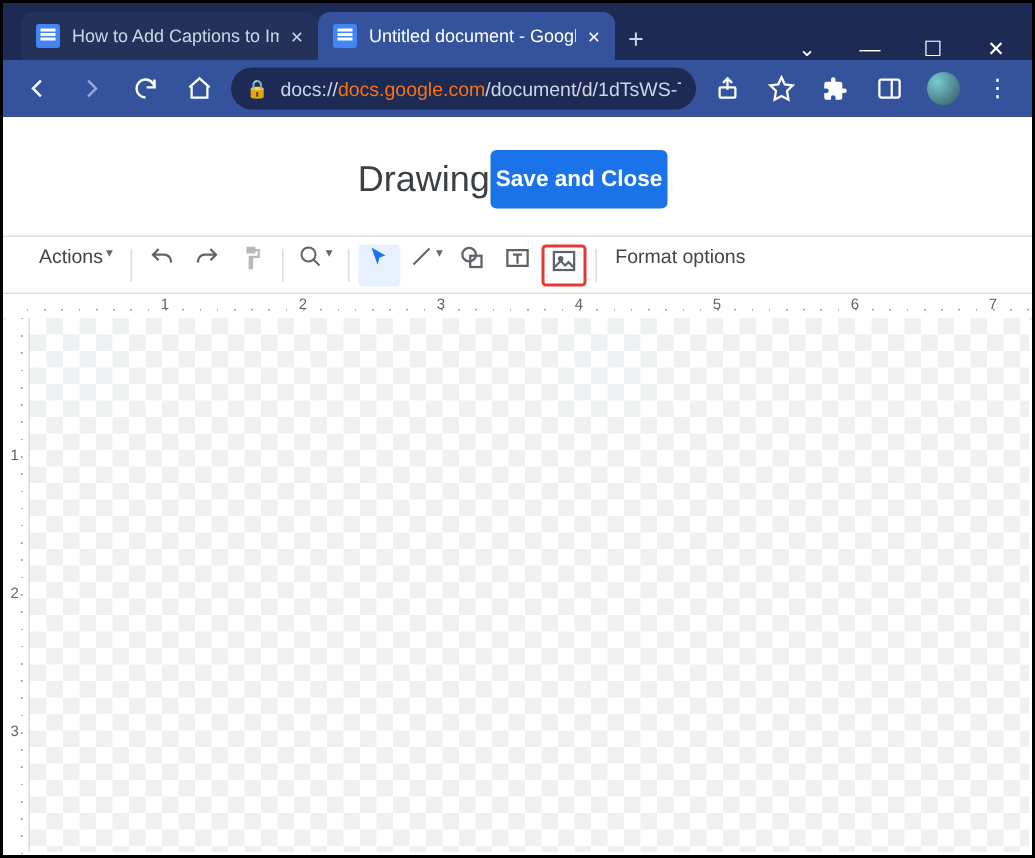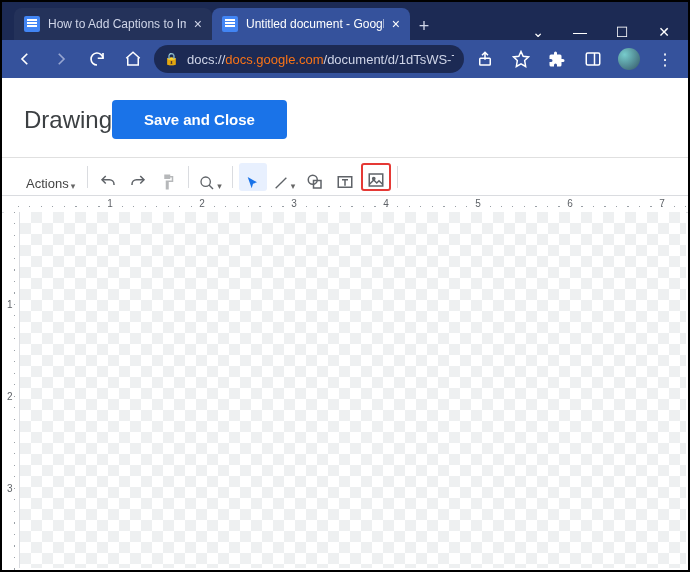--- a/index.html
+++ b/index.html
@@ -22,27 +22,27 @@
     .addrbar { height: 38px; background: #35529c; display:flex; align-items:center; padding: 0 8px; gap: 6px; color:#fff; }
     .ic-btn { width: 30px; height: 30px; display:flex; align-items:center; justify-content:center; color:#fff; border-radius: 50%; }
     .ic-btn.dim { color: #97a6d1; }
     .url { flex:1; height: 28px; background: #1c2a54; border-radius: 14px; display:flex; align-items:center; padding: 0 10px; font-size: 13px; color:#cfd5e8; overflow:hidden; }
     .url .lock { margin-right: 8px; font-size: 12px; }
     .url .urltext { white-space: nowrap; overflow:hidden; }
     .right-icons { display:flex; align-items:center; gap: 6px; }
     .avatar-circ { width:22px; height:22px; border-radius:50%; background: radial-gradient(circle at 30% 30%, #7cc, #356); }
     
     
-    .modal-head { display:flex; align-items:center; justify-content: flex-start; padding: 22px 28px 18px 22px; }
+    .modal-head { display:flex; align-items:center; justify-content: center; padding: 22px 28px 18px 22px; }
     .modal-head h1 { font-size: 24px; font-weight: 400; color: #3c4043; }
-    .save-close { background: #1a73e8; color:#fff; border:none; padding: 11px 32px; border-radius: 4px; font-size: 15px; font-weight: 600; }
+    .save-close { background: #1a73e8; color:#fff; border:none; padding: 11px 4px; border-radius: 4px; font-size: 15px; font-weight: 600; }
     
     
     .drawing-toolbar { display:flex; align-items:center; padding: 4px 18px; height: 38px; border-top: 1px solid #e0e0e0; gap: 2px; color:#444; font-size: 12.5px; }
-    .tbtn { height: 28px; min-width: 28px; display:flex; align-items:flex-end; justify-content:center; border-radius: 3px; padding: 0 4px; }
+    .tbtn { height: 28px; min-width: 28px; display:flex; align-items:flex-start; justify-content:center; border-radius: 3px; padding: 0 4px; }
     .tbtn.text { padding: 0 6px; font-size: 13px; color:#444; }
     .sep { width:1px; height: 22px; background:#dadce0; margin: 0 4px; }
     .highlight-red { border: 2.5px solid #e53935; }
     .caret { font-size: 9px; margin-left: 2px; color:#666; }
     
     
     .ruler { height: 18px; border-top: 1px solid #dadce0; border-bottom: 1px solid #dadce0; background:#fff; display:flex; font-size: 10px; color:#5f6368; position:relative; padding-left: 16px; }
     .ruler .seg { flex: 0 0 92px; position:relative; }
     .ruler .seg .num { position:absolute; left:0; top:2px; transform: translateX(-50%); }
     .ruler .seg::before { content:""; position:absolute; left:0; right:0; top:10px; height:1px; 
@@ -212,20 +212,21 @@
       </svg>
   </div>
   <div class="tbtn highlight-red">
     <svg width="18" height="18" viewBox="0 0 24 24" fill="none" stroke="#5f6368" stroke-width="2">
         <rect x="3" y="4" width="18" height="16"></rect>
         <circle cx="9" cy="10" r="1.5" fill="#5f6368"></circle>
         <path d="M3 18l6-6 4 4 3-3 5 5"></path>
       </svg>
   </div>
   <div class="sep"></div>
+  <div class="tbtn text">Format options</div>
 </div>
 
 <div class="ruler">
   <div class="seg">
       <span class="num"></span>
     </div>
   <div class="seg">
       <span class="num">1</span>
     </div>
   <div class="seg">

